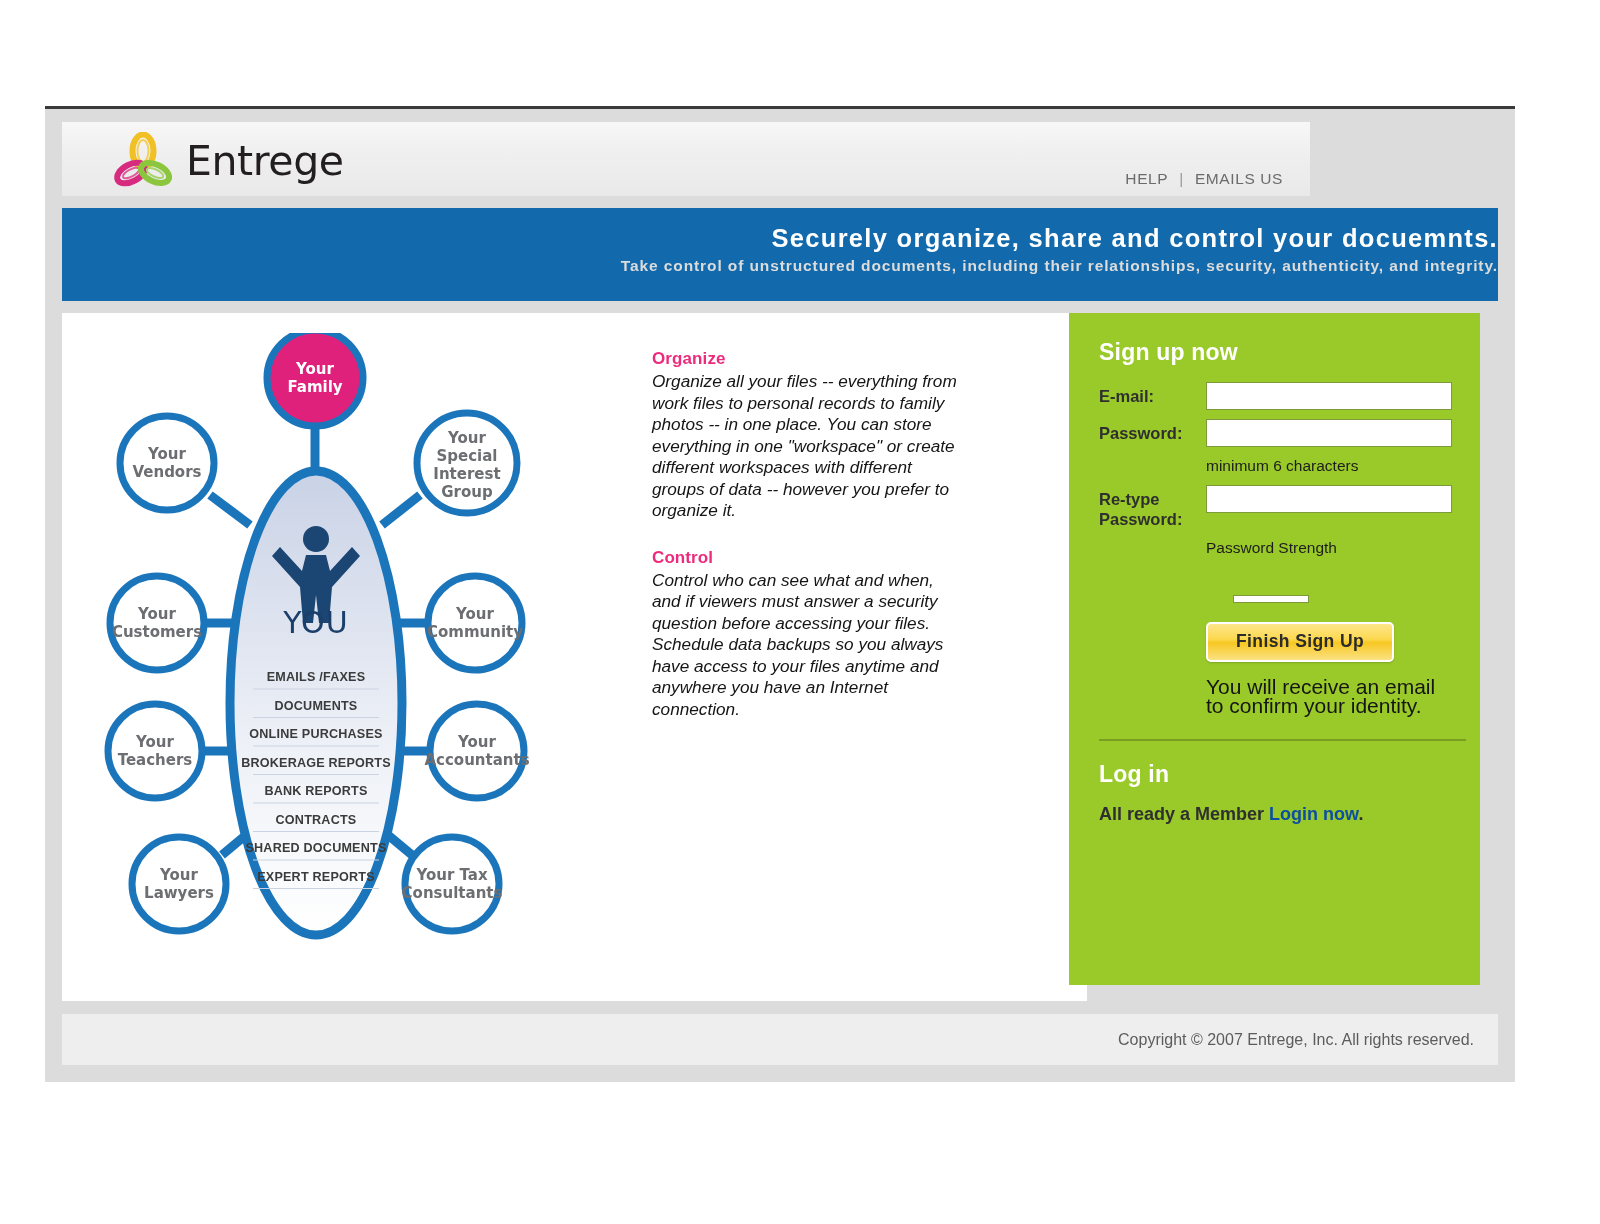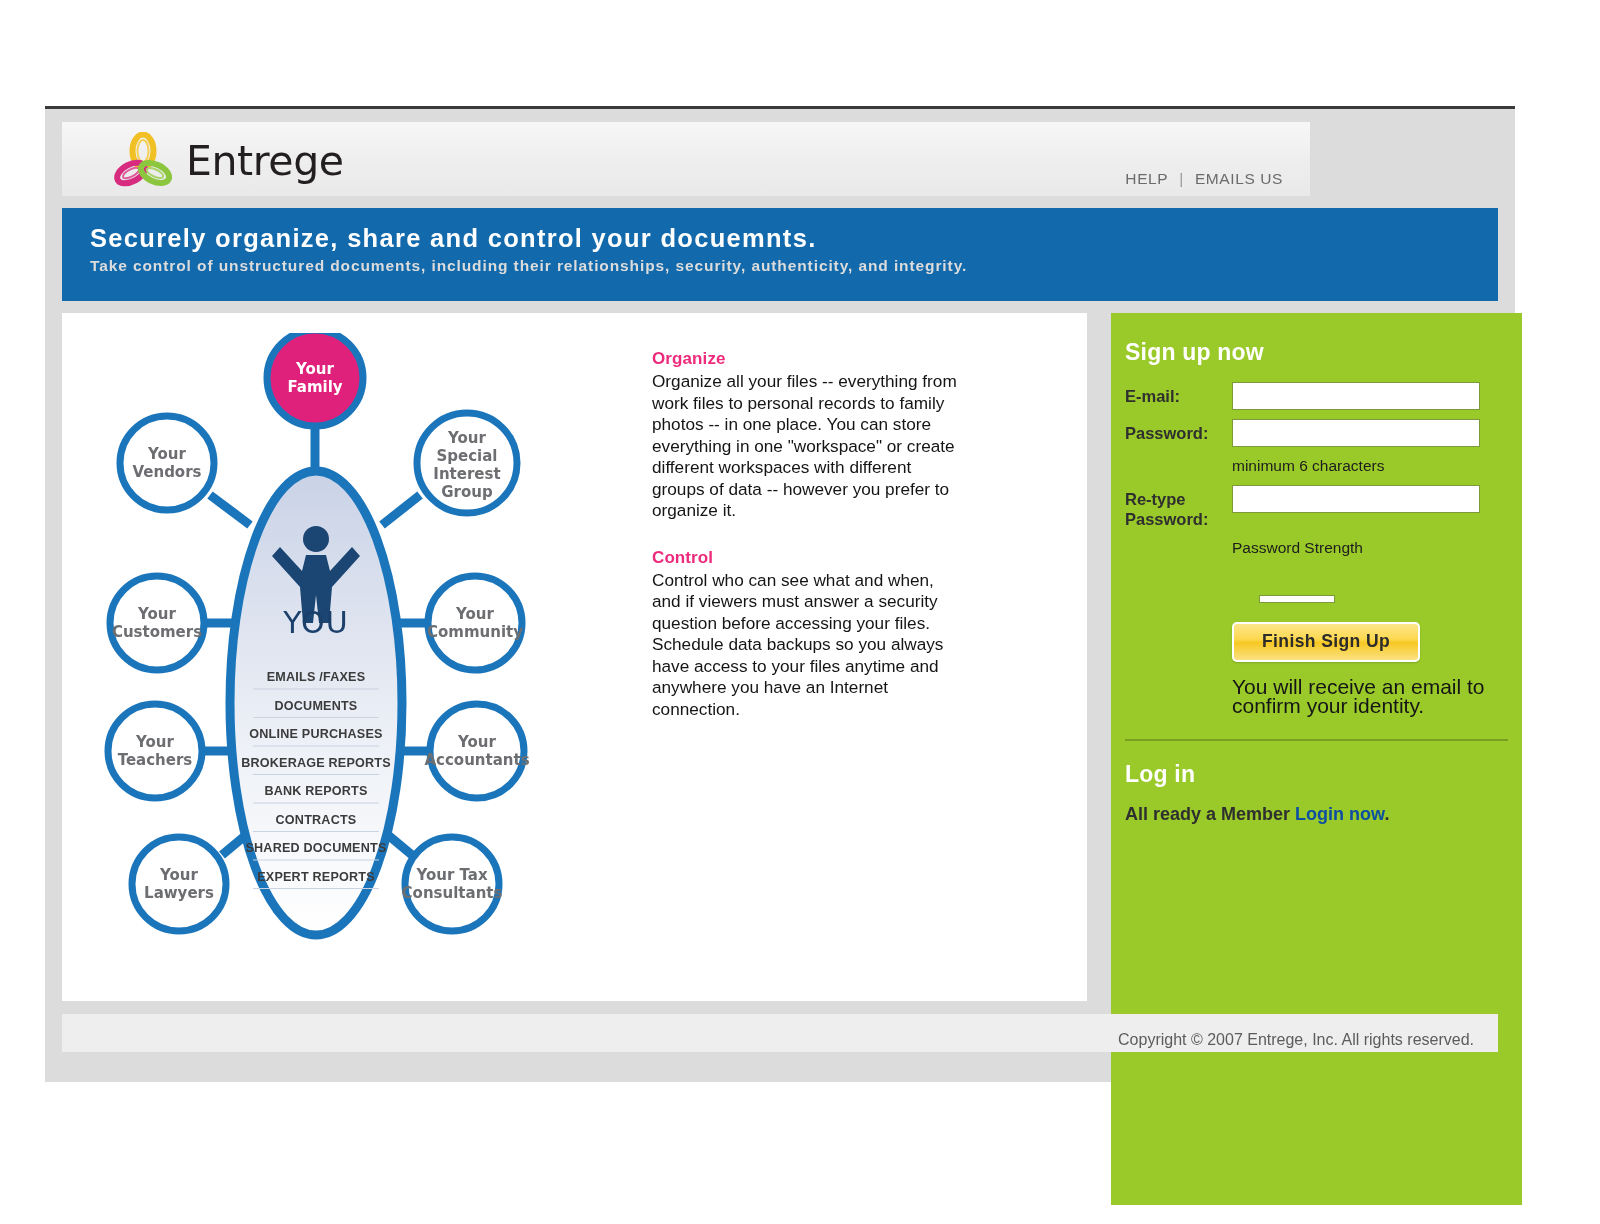--- a/index.html
+++ b/index.html
@@ -50,21 +50,22 @@
   }
   #header-nav a { color: #6b6b6b; text-decoration: none; }
   #header-nav .sep { color: #9a9a9a; }
 
   
   #banner {
     position: absolute;
     left: 17px; top: 99px;
     width: 1436px; height: 93px;
     background: #1269ab;
-    padding: 16px 0 0 28px;
+    padding: 16px 0 0 40px;
+    text-align: right;
   }
   #banner-title {
     color: #ffffff;
     font-size: 25.5px;
     font-weight: bold;
     letter-spacing: 1.3px;
     font-family: "Liberation Sans", sans-serif;
     margin: 0 0 4px 0;
     white-space: nowrap;
   }
@@ -78,24 +79,24 @@
 
   
   #content-left {
     position: absolute;
     left: 17px; top: 204px;
     width: 1025px; height: 688px;
     background: #ffffff;
   }
   #signup-panel {
     position: absolute;
-    left: 1066px; top: 204px;
-    width: 411px; height: 892px;
+    left: 1024px; top: 204px;
+    width: 411px; height: 672px;
     background: #9aca29;
-    padding: 26px 0 0 0;
+    padding: 26px 0 0 16px;
   }
 
   
   #diagram { position: absolute; left: 20px; top: 20px; width: 560px; height: 640px; }
 
   
   #feature-col {
     position: absolute;
     left: 590px; top: 36px;
     width: 310px;
@@ -106,20 +107,21 @@
     font-size: 17px;
     font-weight: bold;
     margin: 0 0 2px 0;
     letter-spacing: 0.1px;
   }
   .feature-body {
     color: #151515;
     font-size: 17.2px;
     line-height: 21.5px;
     margin: 0;
+    font-style: italic;
   }
 
   
   .panel-pad { padding: 0 28px 0 14px; }
   #signup-title, #login-title {
     color: #ffffff;
     font-size: 23px;
     font-weight: bold;
     margin: 0 0 16px 0;
     letter-spacing: 0.2px;
@@ -197,21 +199,21 @@
     font-size: 18px;
     font-weight: bold;
     margin: 0;
   }
   #login-link { color: #0b4ea2; text-decoration: none; }
 
   
   #footer {
     position: absolute;
     left: 17px; top: 905px;
-    width: 1436px; height: 38px;
+    width: 1436px; height: 51px;
     background: #eeeeee;
   }
   #copyright {
     position: absolute;
     right: 24px; top: 17px;
     color: #5c5c5c;
     font-size: 16px;
   }
 
   

